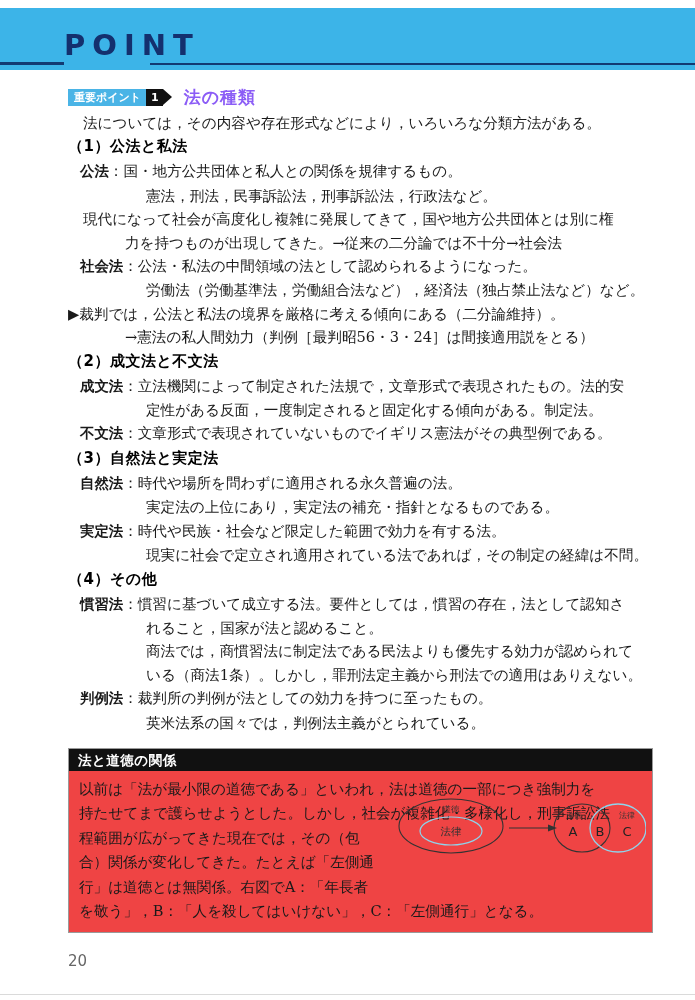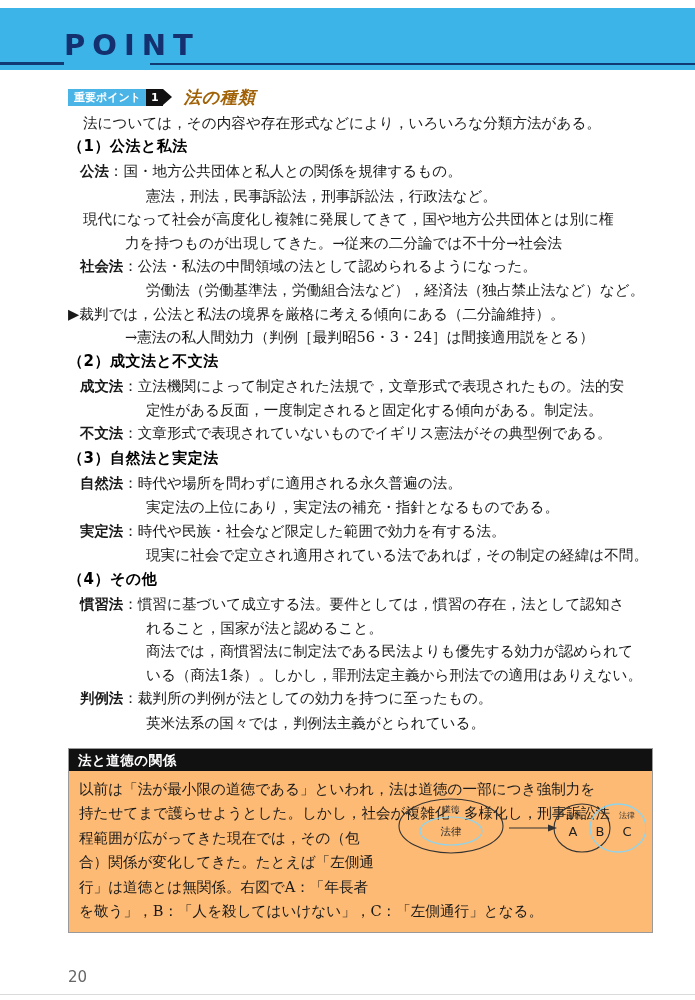--- a/index.html
+++ b/index.html
@@ -91,22 +91,21 @@
     border-top: 8.5px solid transparent;
     border-bottom: 8.5px solid transparent;
     border-left: 9px solid #111111;
   }
   .sec-title-text {
     margin-left: 12px;
     font-family: "DejaVu Sans", "Liberation Sans", sans-serif;
     font-weight: bold;
     font-size: 17px;
     letter-spacing: 1px;
-    color: #a16207;
-    font-style: italic;
+    color: #8b5cf6;
   }
 
   
   .body-col {
     margin: 0 42px 0 68px;
   }
   .line {
     font-size: 14.6px;
     line-height: 23.4px;
     white-space: nowrap;
@@ -129,21 +128,21 @@
     font-weight: bold;
     font-size: 14.4px;
     margin-left: 12px;
   }
 
   
   .box {
     position: relative;
     margin: 14px 42px 0 68px;
     border: 1px solid #9a9a9a;
-    background: #fdba74;
+    background: #ef4444;
   }
   .box-head {
     background: #111111;
     color: #ffffff;
     font-family: "DejaVu Sans", "Liberation Sans", sans-serif;
     font-weight: bold;
     font-size: 13.5px;
     line-height: 20px;
     padding: 1px 0 1px 9px;
     letter-spacing: 0.5px;
@@ -164,21 +163,20 @@
     top: 24px;
   }
 
   
   .page-num {
     position: absolute;
     left: 68px; top: 952px;
     font-family: "DejaVu Sans", "Liberation Sans", sans-serif;
     font-size: 15px;
     color: #666;
-    margin-top: 16px;
   }
   .bottom-rule {
     position: absolute;
     left: 0; top: 994px;
     width: 695px; height: 1px;
     background: #dadada;
   }
 </style>
 </head>
 <body>

